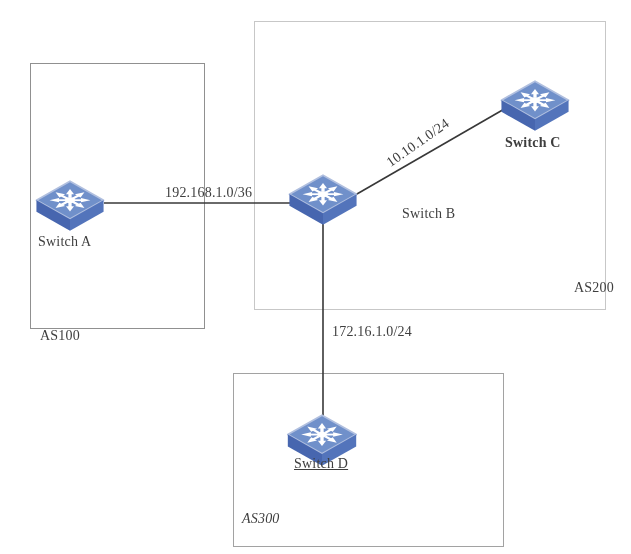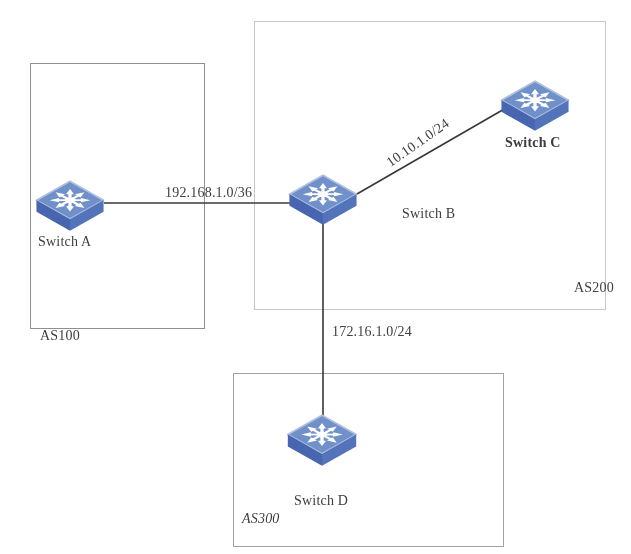--- a/index.html
+++ b/index.html
@@ -18,21 +18,21 @@
   #links-layer{position:absolute;left:0;top:0;width:631px;height:554px;}
   .node-icon{position:absolute;width:70px;height:54px;}
   #switch-a-icon{left:35px;top:179px;}
   #switch-b-icon{left:288px;top:173px;}
   #switch-c-icon{left:500px;top:79px;}
   #switch-d-icon{left:286px;top:413px;width:72px;height:55px;}
   .lbl{position:absolute;font-size:14px;line-height:16px;white-space:nowrap;letter-spacing:0.2px;}
   #switch-a-label{left:38px;top:234px;font-family:Liberation Serif, serif;}
   #switch-b-label{left:366px;top:206px;margin-left:36px;}
   #switch-c-label{left:505px;top:135px;font-weight:bold;}
-  #switch-d-label{left:294px;top:493px;}
+  #switch-d-label{left:294px;top:456px;text-decoration:underline;}
   #as100-label{left:40px;top:298px;margin-top:30px;}
   #as200-label{left:574px;top:280px;}
   #as300-label{left:242px;top:511px;font-style:italic;}
   #link-ab-label{left:165px;top:185px;}
   #link-bd-label{left:332px;top:316px;margin-top:8px;}
   #link-bc-label{
     left:418px;top:143px;
     transform:translate(-50%,-50%) rotate(-35deg);
     transform-origin:center center;
   }

